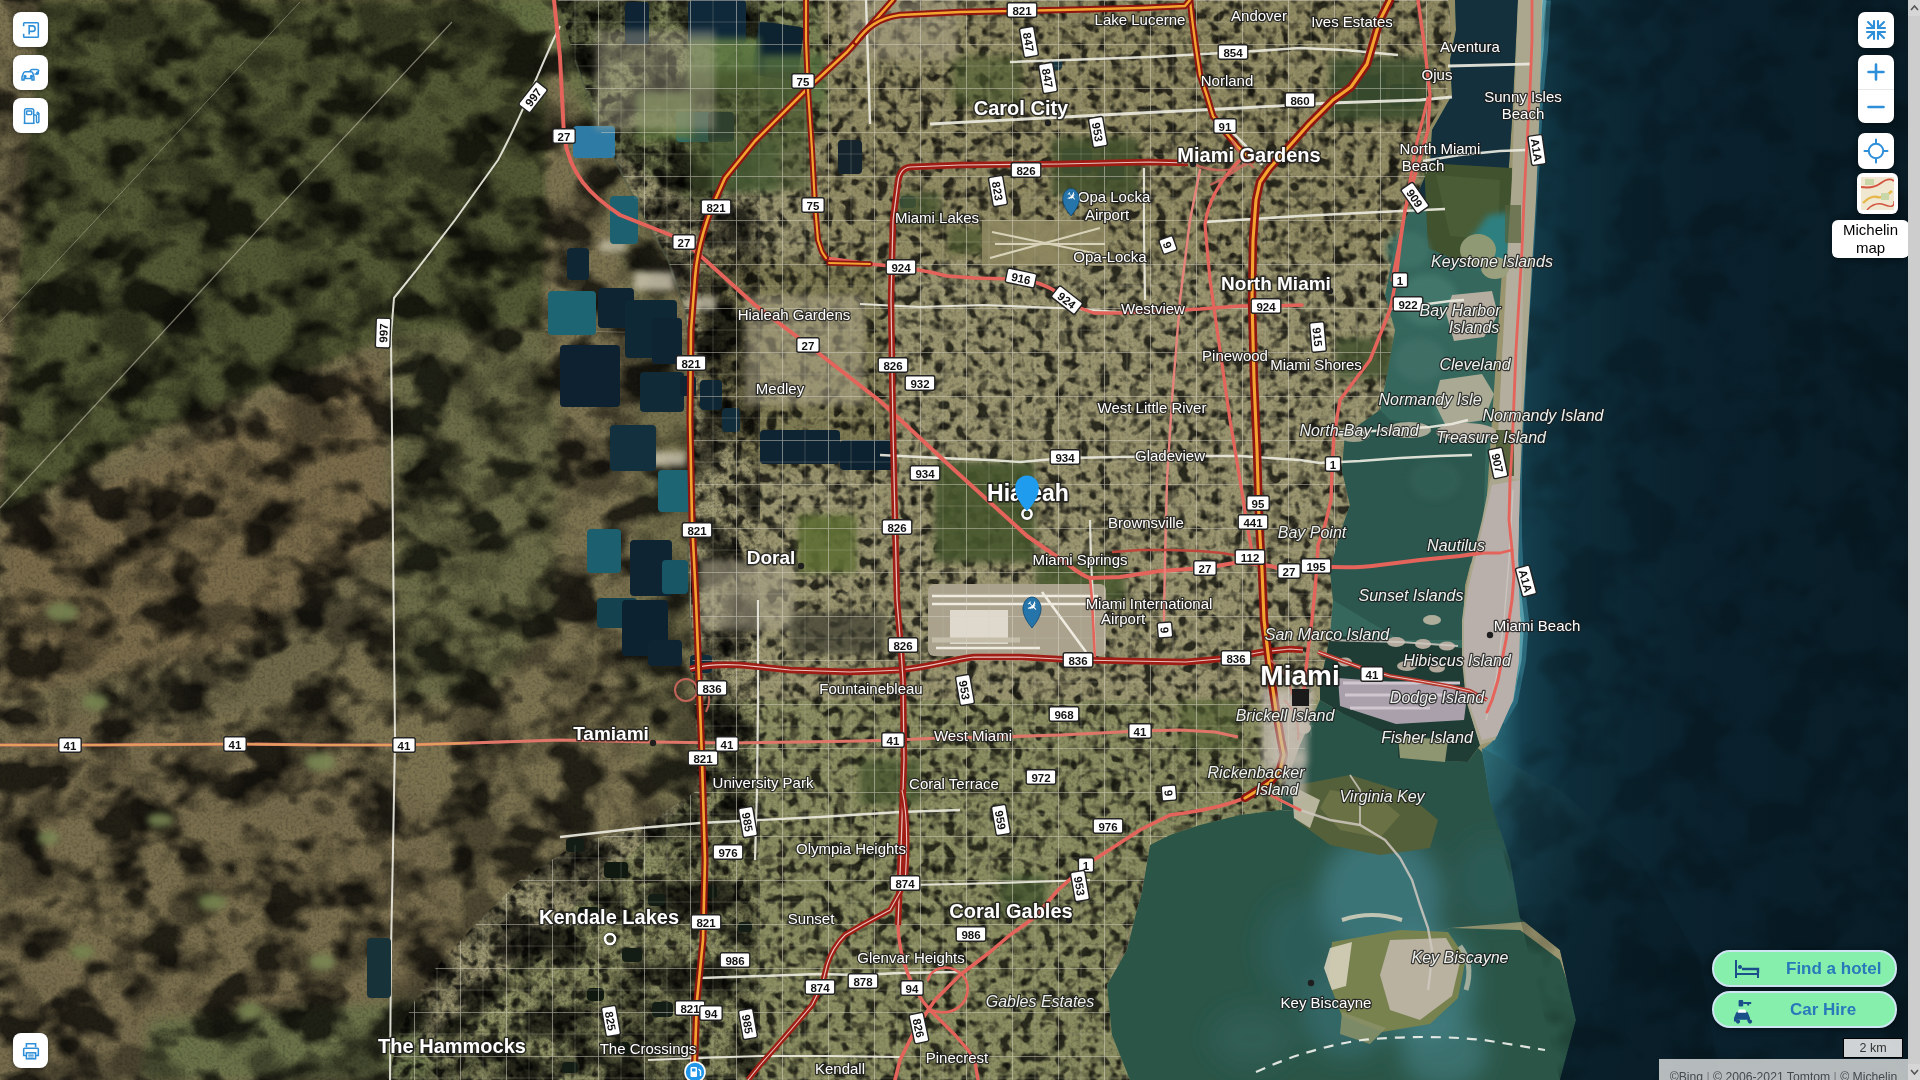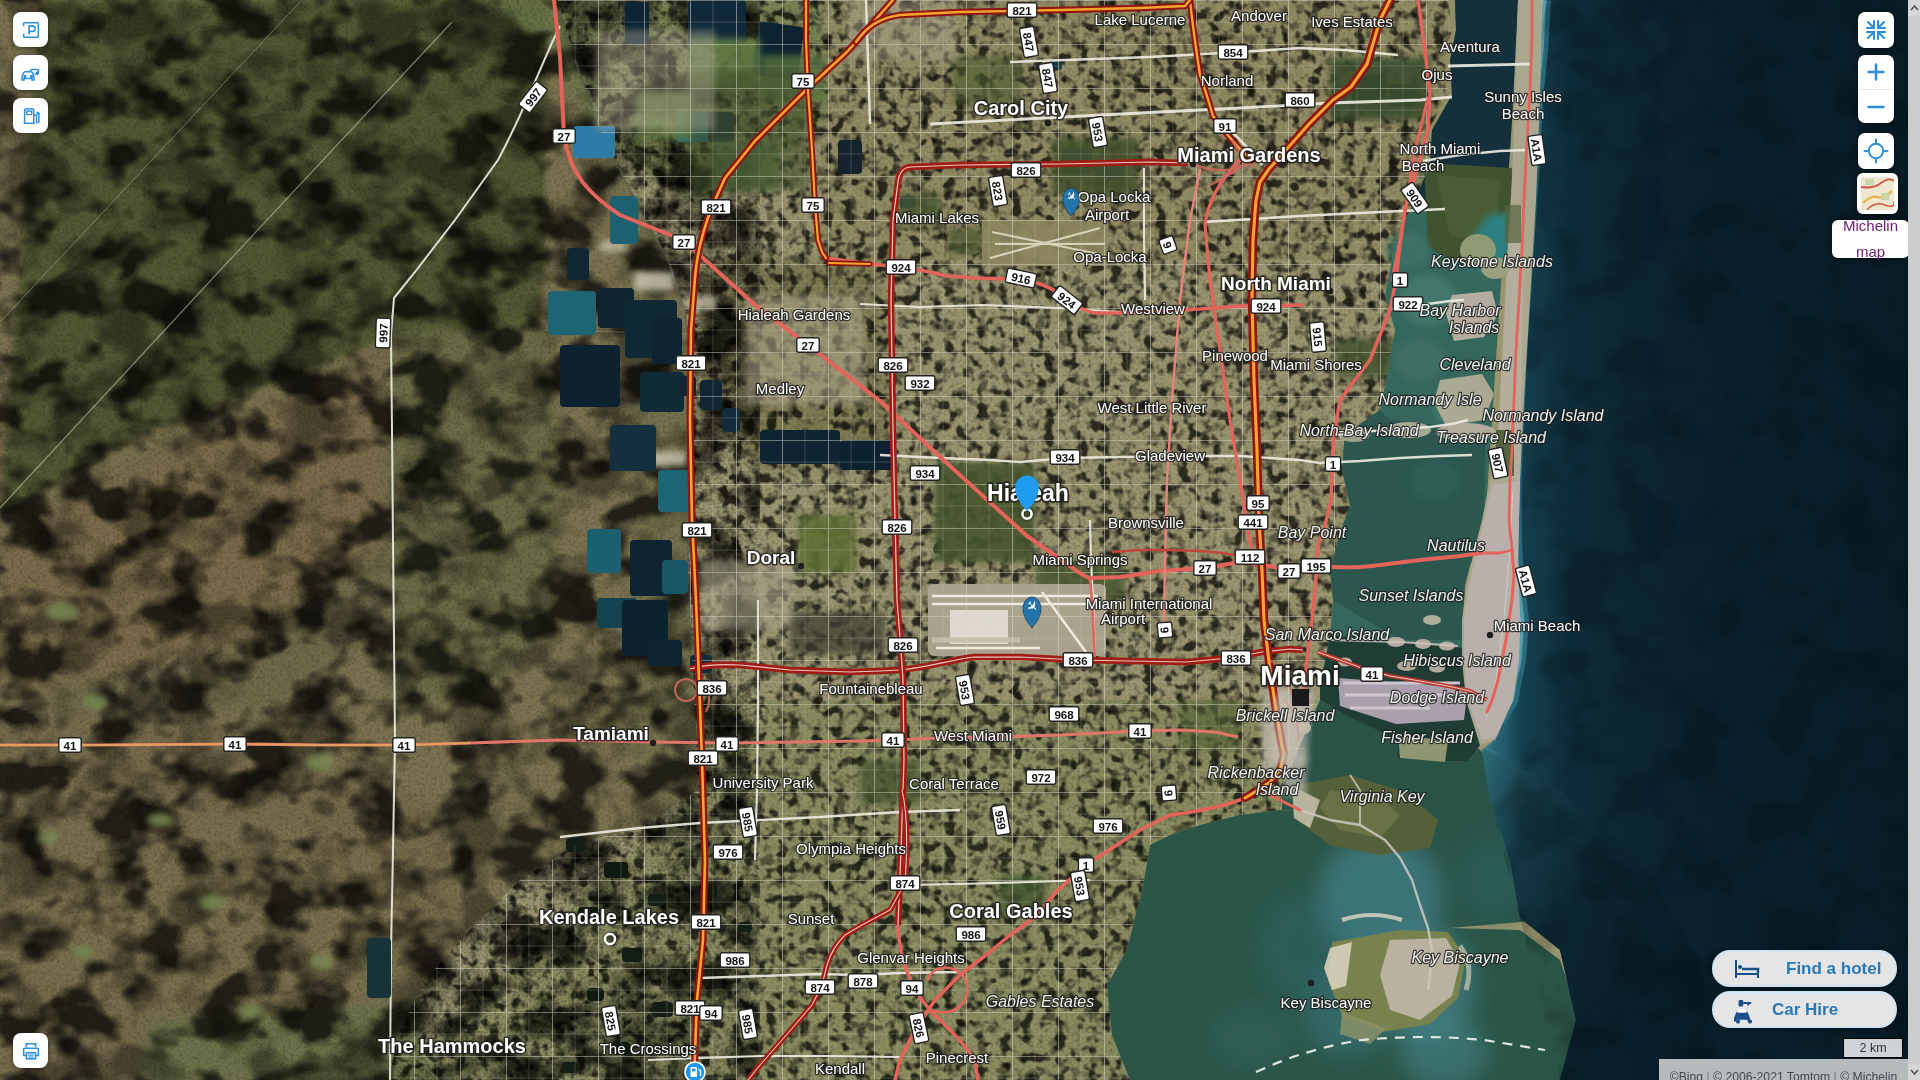--- a/index.html
+++ b/index.html
@@ -1,17 +1,17 @@
 <!DOCTYPE html>
 <html><head><meta charset="utf-8">
 <style>
  html,body{margin:0;padding:0}
  .wrap{position:relative;width:1920px;height:1080px;overflow:hidden;font-family:"Liberation Sans",sans-serif;background:#7c7c59}
  .btn{position:absolute;background:#fff;border-radius:8px;box-shadow:0 1px 5px rgba(0,0,0,.5);display:flex;align-items:center;justify-content:center}
- .pill{position:absolute;background:#e5e5e5;border:2px solid #cfe5f3;border-radius:18px;box-shadow:0 1px 6px rgba(0,0,0,.5);display:flex;align-items:center}
+ .pill{position:absolute;background:#86efac;border:2px solid #cfe5f3;border-radius:18px;box-shadow:0 1px 6px rgba(0,0,0,.5);display:flex;align-items:center}
  .pill span{color:#2879ba;font-weight:bold;font-size:17px}
 </style></head><body>
 <div class="wrap">
 <svg width="1920" height="1080" viewBox="0 0 1920 1080" style="position:absolute;left:0;top:0">
 <defs>
  <filter id="blot1" x="-5%" y="-5%" width="110%" height="110%">
   <feTurbulence type="fractalNoise" baseFrequency="0.018 0.02" numOctaves="3" seed="7" result="n"></feTurbulence>
   <feColorMatrix in="n" type="matrix" values="0 0 0 0 0 0 0 0 0 0 0 0 0 0 0 3.0 3.0 3.0 0 -4.35" result="a"></feColorMatrix>
   <feComposite in="a" in2="SourceGraphic" operator="in"></feComposite>
  </filter>
@@ -1004,21 +1004,21 @@
   <rect width="33" height="33" fill="#efe7cf"></rect>
   <path d="M2,26 Q10,18 16,20 T31,14" stroke="#e6b84c" stroke-width="2.4" fill="none"></path>
   <path d="M0,10 Q12,12 20,6 T33,4" stroke="#d2543f" stroke-width="1.8" fill="none"></path>
   <path d="M6,33 Q14,24 24,28 T33,24" stroke="#d2543f" stroke-width="1.4" fill="none"></path>
   <rect x="20" y="16" width="8" height="7" fill="#c9d6a8"></rect>
   <rect x="4" y="2" width="9" height="6" fill="#c9d6a8"></rect>
  </svg>
 </div>
 
 <div class="btn" style="left:1832px;top:220px;width:77px;height:38px;border-radius:6px;flex-direction:column;justify-content:center">
- <div style="color:#701a75;font-size:15px;line-height:26px;text-align:center">Michelin<br>map</div>
+ <div style="color:#000000;font-size:15px;line-height:18px;text-align:center">Michelin<br>map</div>
 </div>
 
 <div class="pill" style="left:1712px;top:950px;width:181px;height:33px">
  <svg width="26" height="22" viewBox="0 0 26 22" style="margin-left:20px" fill="none" stroke="#1b4f8a" stroke-width="2">
   <path d="M2,2 V20 M2,16 H24 M24,20 V11"></path>
   <path d="M8,11 H24 V15" stroke-width="2.4"></path>
   <rect x="4" y="7" width="4" height="4" rx="2" fill="#1b4f8a" stroke="none"></rect>
  </svg>
  <span style="margin-left:26px">Find a hotel</span>
 </div>
@@ -1027,21 +1027,21 @@
  <svg width="30" height="28" viewBox="0 0 30 28" style="margin-left:16px">
   <g fill="#1b4f8a">
    <path d="M4,22 l2,-5 a2,2 0 0 1 1.9,-1.3 h8.2 a2,2 0 0 1 1.9,1.3 l2,5 v3.4 h-2.6 v-1.6 H6.6 v1.6 H4 Z"></path>
    <circle cx="8" cy="25.6" r="2.1"></circle>
           <circle cx="20" cy="25.6" r="2.1"></circle>
    <path d="M7.6,16.8 l1.2,-3.2 h6.4 l1.2,3.2 Z" fill="#fcfeff"></path>
    <rect x="8.6" y="4" width="4.6" height="6.4" rx="1"></rect>
    <path d="M13.2,6 h8 v2 h-2 v1.6 h-2 V8 h-4 Z"></path>
   </g>
  </svg>
- <span style="margin-left:12px">Car Hire</span>
+ <span style="margin-left:30px">Car Hire</span>
 </div>
 
 <div style="position:absolute;left:1843px;top:1038px;width:60px;height:20px;background:rgba(225,227,229,0.92);border:1px solid #000000;box-sizing:border-box;display:flex;align-items:center;justify-content:center;font-size:12.5px;color:#333">2 km</div>
 
 <div style="position:absolute;left:1659px;top:1059px;width:249px;height:35px;background:rgba(206,209,209,0.88);display:flex;align-items:center;justify-content:center;font-size:12.2px;color:#434a4e;white-space:nowrap;overflow:hidden">©Bing&nbsp;<span style="color:#777">|</span>&nbsp;© 2006-2021 Tomtom&nbsp;<span style="color:#777">|</span>&nbsp;© Michelin</div>
 
 <div style="position:absolute;left:1908px;top:0;width:12px;height:1080px;background:#cdcdcd">
  <div style="position:absolute;top:0;left:0;width:12px;height:16px;background:#d6d6d6;display:flex;align-items:center;justify-content:center">
   <svg width="9" height="6" viewBox="0 0 9 6">
           <path d="M1,5 L4.5,1 8,5" stroke="#555" stroke-width="1.6" fill="none"></path>

